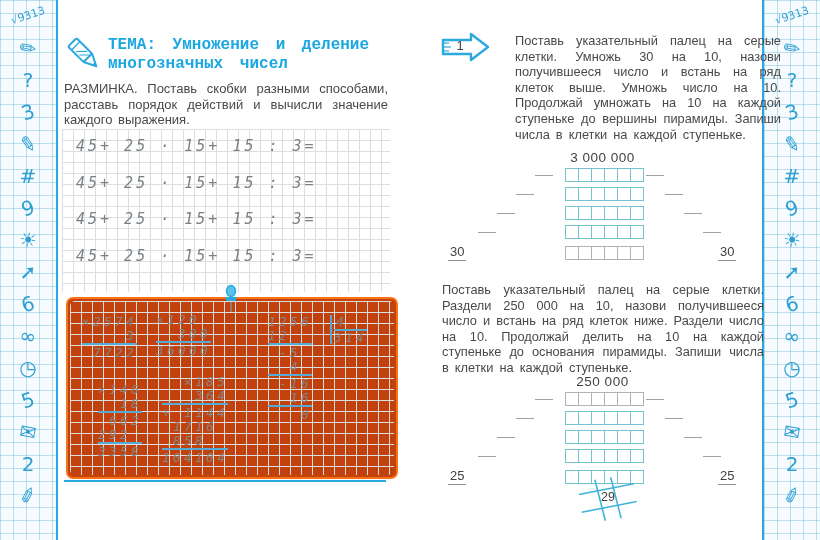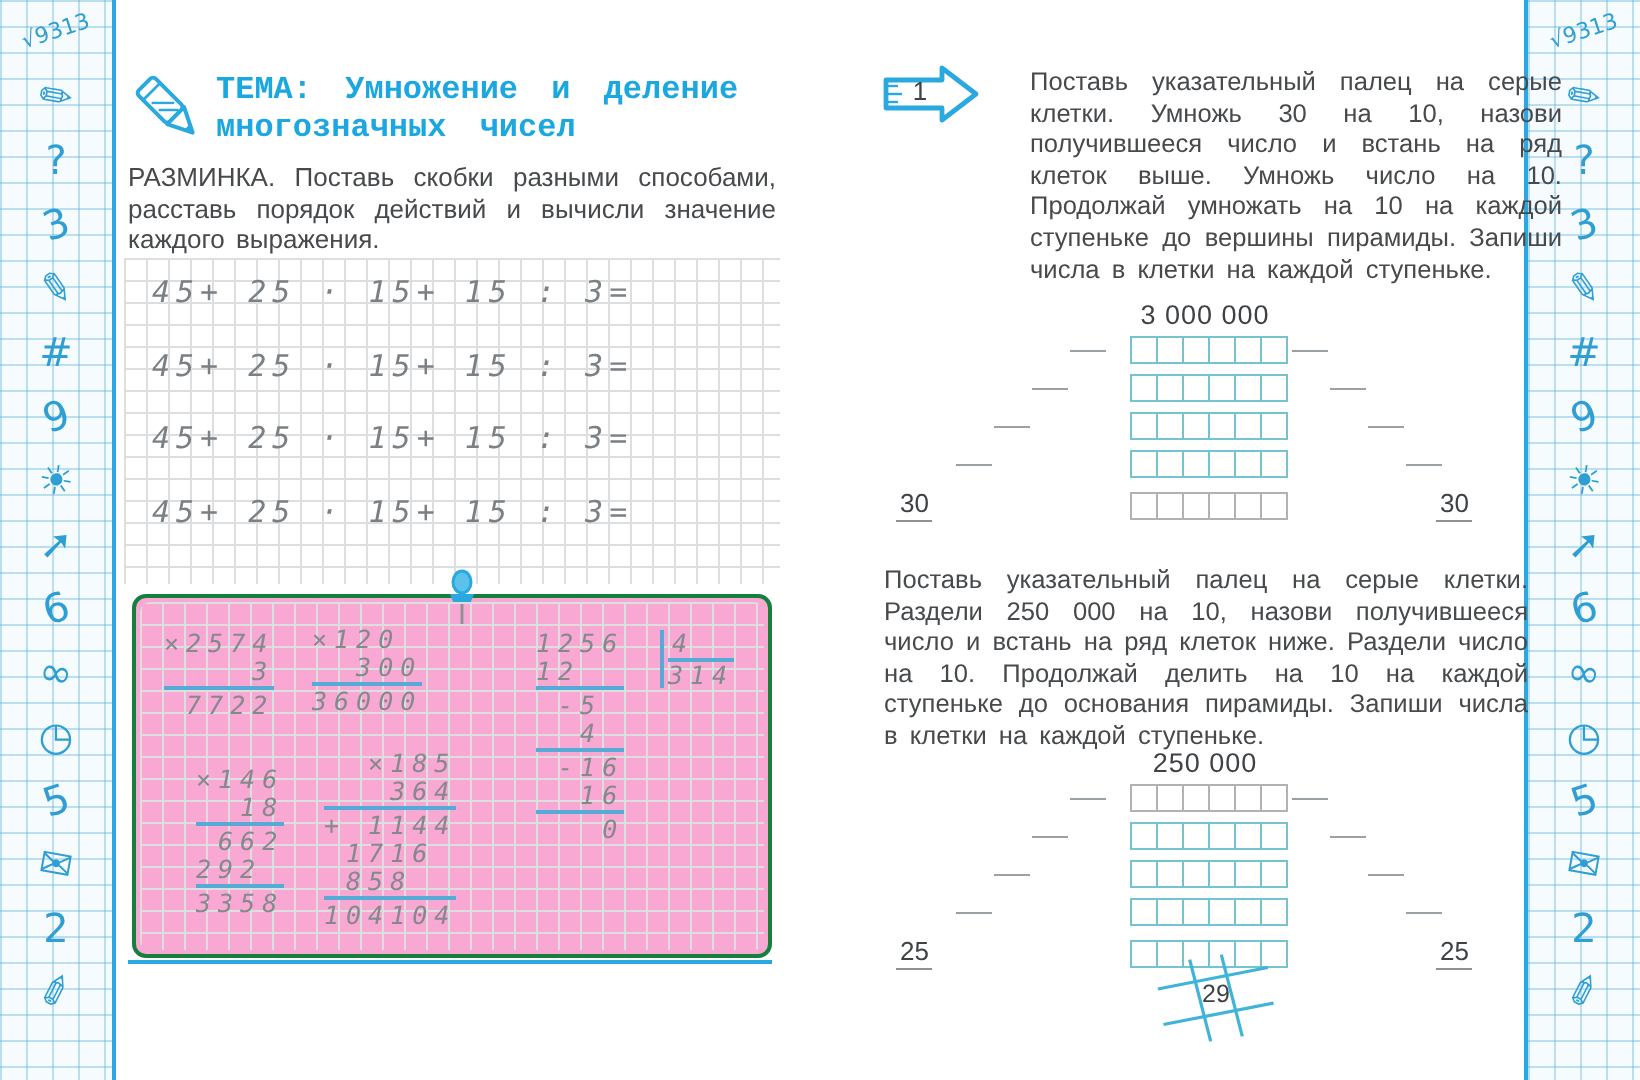--- a/index.html
+++ b/index.html
@@ -27,21 +27,21 @@
   .pencil{position:absolute;top:34px;left:2px;}
   .warmup{position:absolute;top:81px;left:2px;width:324px;font-size:13px;line-height:15.5px;
     text-align:justify;-moz-text-align-last:left;text-align-last:left;word-spacing:2px;}
   .graph{background-image:linear-gradient(#dcdee0 1px,transparent 1px),
                           linear-gradient(90deg,#dcdee0 1px,transparent 1px);
          background-size:11px 11px;}
   .expr-zone{position:absolute;top:129px;left:0;width:328px;height:163px;}
   .expr-line{position:absolute;left:14px;white-space:pre;font-family:"DejaVu Sans Mono",monospace;
     font-style:italic;font-size:15px;letter-spacing:3px;color:#7b8084;}
   .examples-box{position:absolute;top:297px;left:4px;width:316px;height:178px;
-    border:2px solid #15803d;border-radius:7px;background:#f9a8d4;}
+    border:2px solid #f97316;border-radius:7px;background:#c2410c;padding-left:12px;}
   .examples-box .inner{position:absolute;inset:2px;border-radius:5px;}
   .pushpin{position:absolute;top:-15px;left:152px;}
   .cm{position:absolute;font-family:"DejaVu Sans Mono",monospace;font-style:italic;
       font-size:12.5px;line-height:14px;letter-spacing:3.5px;color:#84898c;}
   .cm div{white-space:pre;}
   .cm .u{border-bottom:2px solid #55aad6;margin-bottom:1px;}
   .division .dv-right{position:absolute;left:66px;top:0;}
   .division .dv-right .divisor{border-bottom:2px solid #55aad6;padding:0 6px 0 2px;}
   .division .dv-bar{position:absolute;left:62px;top:0;height:29px;border-left:2px solid #55aad6;}
   .rule{position:absolute;top:480px;left:2px;width:322px;height:2px;background:#2aa9e0;}

